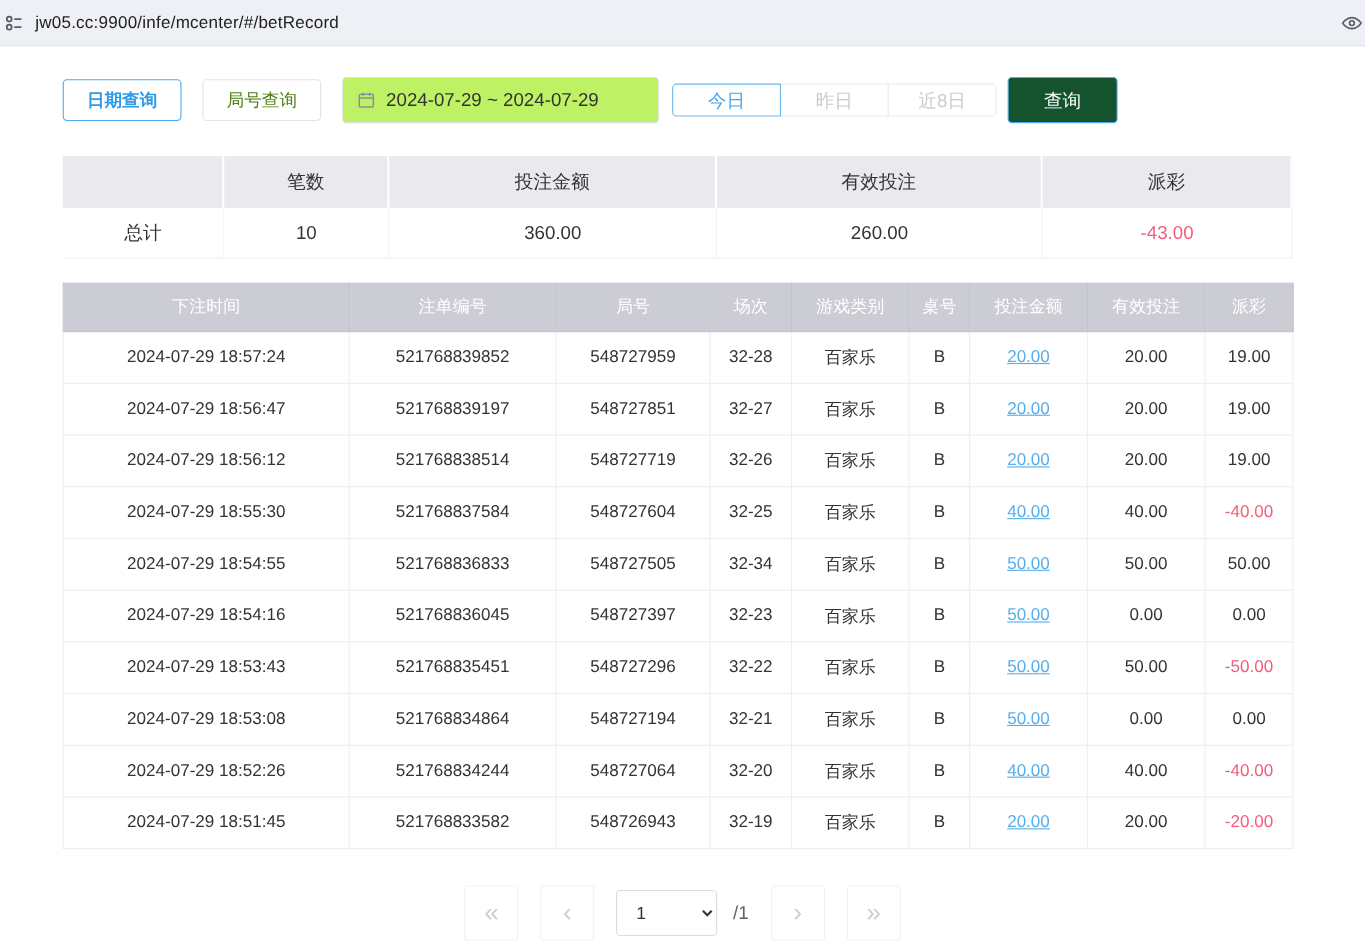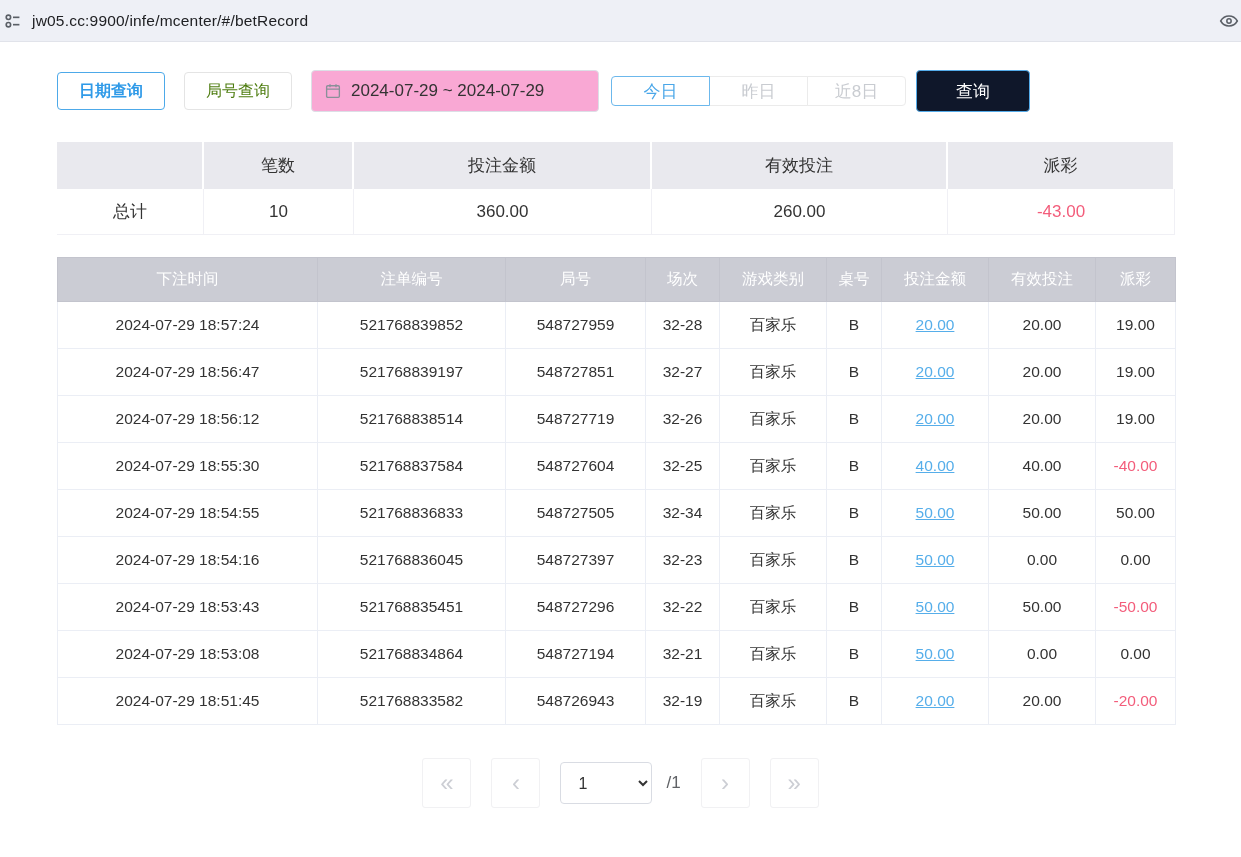--- a/index.html
+++ b/index.html
@@ -15,29 +15,29 @@
 
   .content { padding:0 57px; }
 
   
   .filters { margin-top:28px; display:flex; align-items:center; }
   .btn { display:inline-flex; align-items:center; justify-content:center; background:#fff; border:1px solid #e4e4e4;
          border-radius:4px; font-size:16px; cursor:pointer; color:#4d7c0f; font-family:inherit; }
   .btn-date-query { height:38px; padding:0 21px; border-color:#4da9e9; color:#2f9ae8; font-weight:bold; }
   .btn-round-query { height:38px; padding:0 21px; margin-left:19px; }
   .datebox { margin-left:19px; height:42px; width:288px; border:1px solid #dcdfe6; border-radius:4px;
-             display:flex; align-items:center; padding:0 12px; background:#f9a8d4; cursor:pointer; }
+             display:flex; align-items:center; padding:0 12px; background:#bef264; cursor:pointer; }
   .datebox .cal { width:18px; height:18px; color:#8a9099; margin-right:9px; flex:0 0 auto; }
   .datebox .range { font-size:17px; color:#333; }
   .seg { display:flex; margin-left:12px; }
   .seg .btn { width:99px; height:30px; font-size:17px; border-radius:0; margin-left:-1px; border-color:#ebebeb; color:#c9ccd1; }
   .seg .btn:first-child { margin-left:0; border-radius:4px 0 0 4px; }
   .seg .btn:last-child { border-radius:0 4px 4px 0; }
   .seg .btn.active { border-color:#6cb8ec; color:#4aa7e9; position:relative; z-index:1; }
-  .btn-search { margin-left:10px; width:114px; height:42px; background:#0f172a; border:1px solid #54abe9;
+  .btn-search { margin-left:10px; width:100px; height:42px; background:#14532d; border:1px solid #54abe9;
                 color:#fff; font-size:17px; }
 
   
   .summary { margin-top:30px; width:1118px; display:grid; grid-template-columns:147px 150px 298px 296px 227px; }
   .summary .h { background:#e9e9ee; height:47px; display:flex; align-items:center; justify-content:center;
                 font-size:17px; color:#333; border-right:2px solid #fff; }
   .summary .h:last-child { border-right:none; }
   .summary .c { background:#fff; height:46px; display:flex; align-items:center; justify-content:center;
                 font-size:17px; border:1px solid #f0f0f5; border-top:none; border-left:none; }
   .summary .c:first-of-type { border-left:1px solid #f0f0f5; }
@@ -221,20 +221,31 @@
     <td>521768834864</td>
     <td>548727194</td>
     <td>32-21</td>
     <td>百家乐</td>
     <td>B</td>
     <td><a href="#">50.00</a></td>
     <td>0.00</td>
     <td>0.00</td>
   </tr>
         <tr>
+    <td>2024-07-29 18:52:26</td>
+    <td>521768834244</td>
+    <td>548727064</td>
+    <td>32-20</td>
+    <td>百家乐</td>
+    <td>B</td>
+    <td><a href="#">40.00</a></td>
+    <td>40.00</td>
+    <td class="neg">-40.00</td>
+  </tr>
+        <tr>
     <td>2024-07-29 18:51:45</td>
     <td>521768833582</td>
     <td>548726943</td>
     <td>32-19</td>
     <td>百家乐</td>
     <td>B</td>
     <td><a href="#">20.00</a></td>
     <td>20.00</td>
     <td class="neg">-20.00</td>
   </tr>

